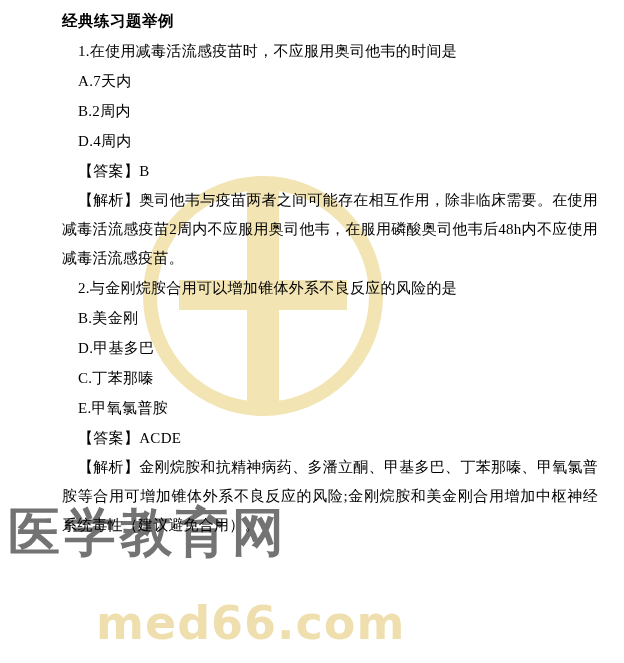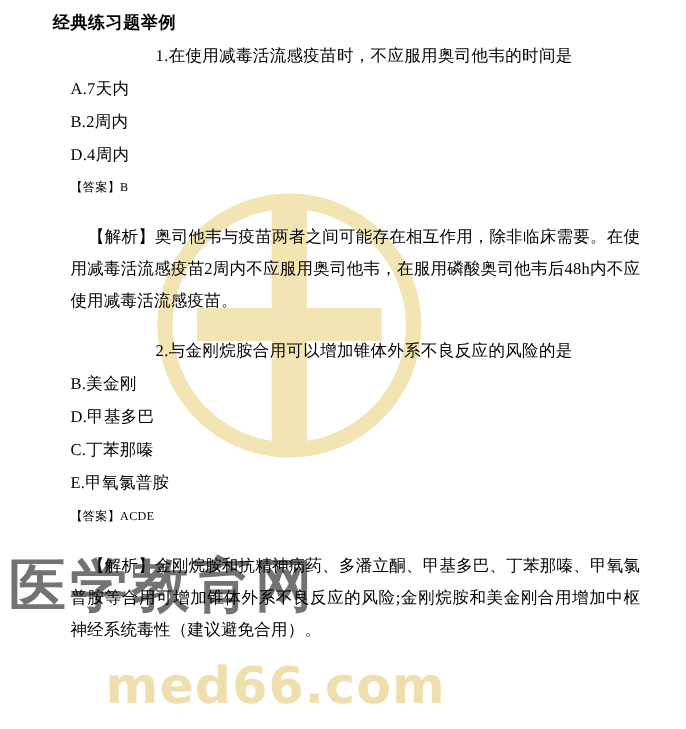--- a/index.html
+++ b/index.html
@@ -78,58 +78,57 @@
     font-size: 46px;
     letter-spacing: 1px;
     color: #f0dfae;
     white-space: nowrap;
   }
 
   
   .page {
     position: relative;
     z-index: 2;
-    padding: 8px 26px 0 48px;
+    padding: 8px 26px 0 62px;
     box-sizing: border-box;
   }
   .doc-title {
     font-weight: bold;
     font-size: 15.5px;
     line-height: 26px;
     margin: 0 0 2px 0;
     letter-spacing: 0.5px;
   }
   .q-stem {
     font-size: 15px;
     line-height: 30px;
     text-indent: 16px;
     margin: 0;
     letter-spacing: 0.3px;
-    text-align: center;
   }
   .opt {
     font-size: 15px;
     line-height: 30px;
     text-indent: 16px;
     margin: 0;
     letter-spacing: 0.3px;
     font-family: Liberation Serif, serif;
   }
   .ans {
-    font-size: 11px;
+    font-size: 15px;
     line-height: 30px;
     text-indent: 16px;
     margin: 0;
     letter-spacing: 0.3px;
   }
   .expl {
     font-size: 15px;
     line-height: 29px;
     text-indent: 16px;
-    margin: 16px;
+    margin: 0;
     text-align: justify;
     letter-spacing: 0.2px;
   }
 </style>
 </head>
 <body>
 
 <div class="wm-layer">
   <div class="wm-cross-wrap">
     <div class="wm-ring"></div>

